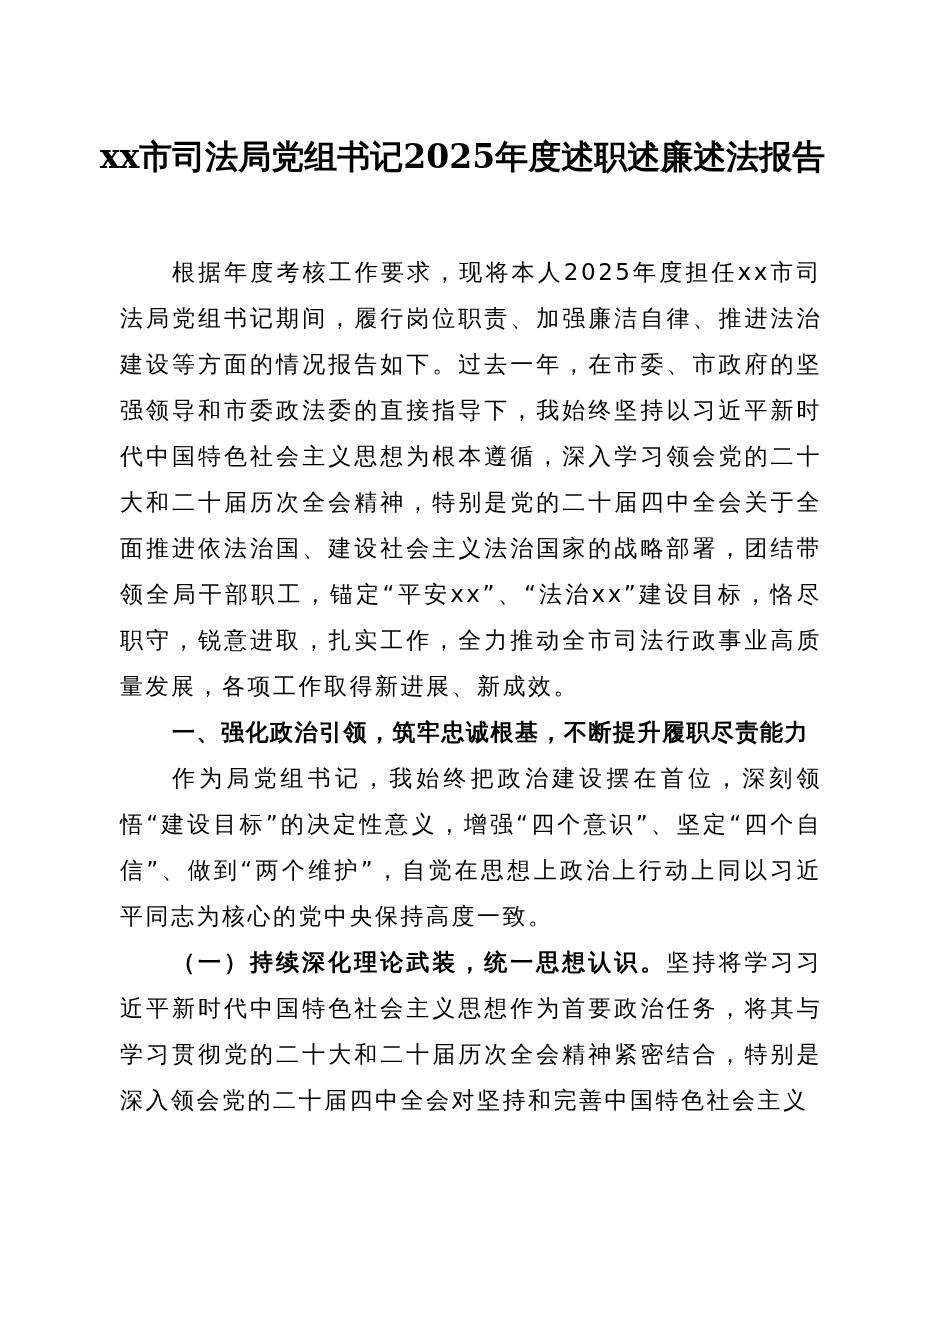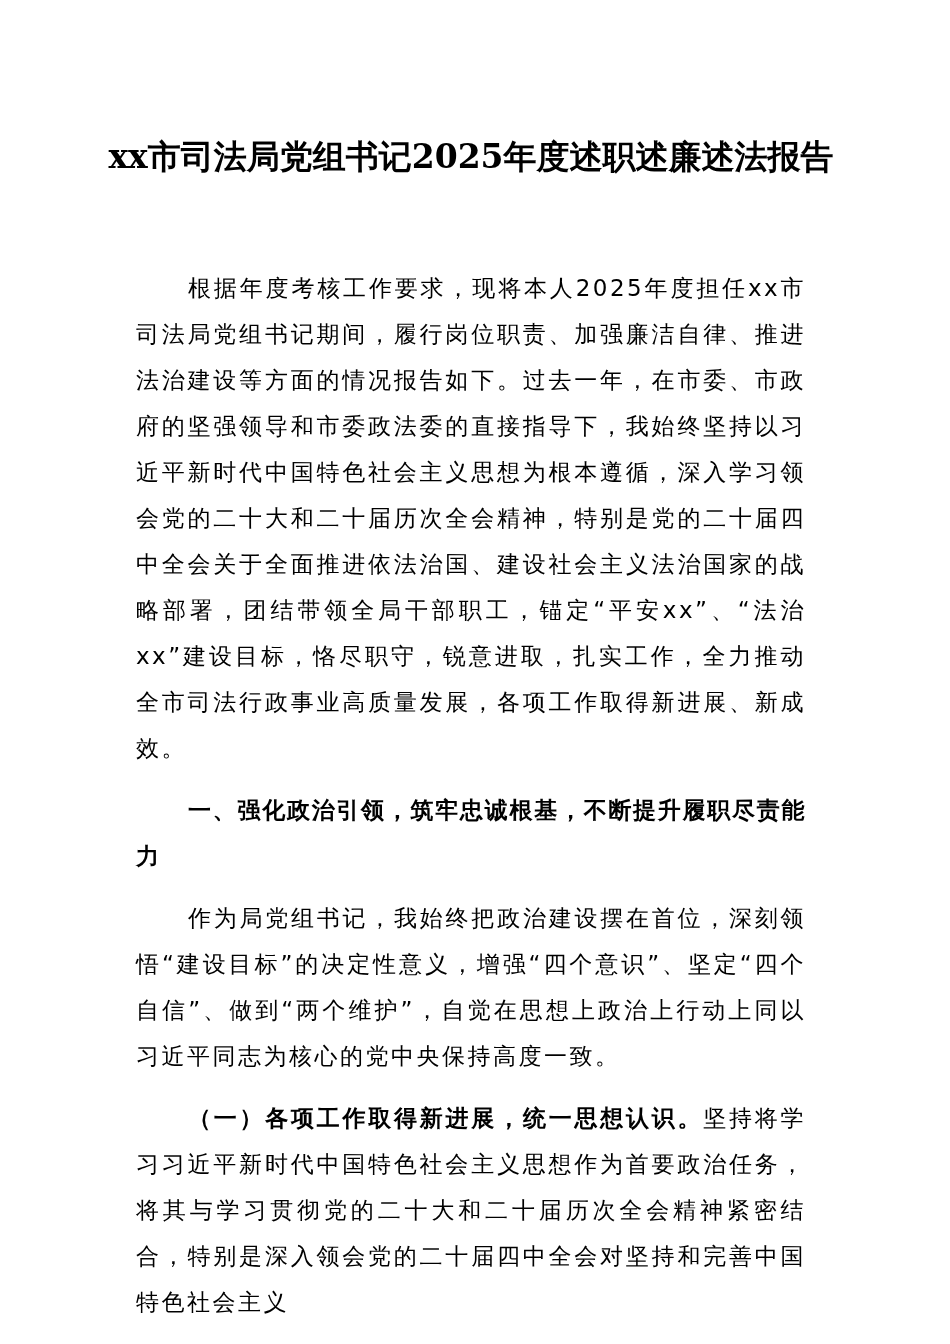--- a/index.html
+++ b/index.html
@@ -1,38 +1,38 @@
 <!DOCTYPE html>
 <html><head>
 <meta charset="utf-8">
 <style>
   html, body { margin: 0; padding: 0; background: #ffffff; }
   body { width: 950px; height: 1344px; position: relative; overflow: hidden; }
   .page { position: absolute; left: 120px; top: 0; width: 702px; color: #000; }
   .title {
     font-family: "DejaVu Serif", "Liberation Serif", serif;
     font-weight: bold; font-size: 33px; line-height: 46px;
-    text-align: center; margin: 0; position: absolute; top: 134px; left: -20px; width: 742px;
+    margin: 0; position: absolute; top: 134px; left: -20px; width: 742px;
     letter-spacing: 0px;
   }
   .body-text {
     position: absolute; top: 249px; left: 0; width: 702px;
     font-family: "DejaVu Sans", "Liberation Sans", sans-serif;
     font-size: 23px; line-height: 46px; letter-spacing: 2.5px;
     text-align: justify;
   }
-  .para { margin: 16px; text-indent: 52px; }
+  .para { margin: 0; text-indent: 52px; }
   .heading { font-weight: bold; letter-spacing: 1.5px; }
   .sub-lead { font-weight: bold; }
 </style>
 </head>
 <body>
 
 <div class="page">
   <h1 class="title">xx市司法局党组书记2025年度述职述廉述法报告</h1>
 
   <div class="body-text">
     <p class="para">根据年度考核工作要求，现将本人2025年度担任xx市司法局党组书记期间，履行岗位职责、加强廉洁自律、推进法治建设等方面的情况报告如下。过去一年，在市委、市政府的坚强领导和市委政法委的直接指导下，我始终坚持以习近平新时代中国特色社会主义思想为根本遵循，深入学习领会党的二十大和二十届历次全会精神，特别是党的二十届四中全会关于全面推进依法治国、建设社会主义法治国家的战略部署，团结带领全局干部职工，锚定“平安xx”、“法治xx”建设目标，恪尽职守，锐意进取，扎实工作，全力推动全市司法行政事业高质量发展，各项工作取得新进展、新成效。</p>
     <p class="para heading">一、强化政治引领，筑牢忠诚根基，不断提升履职尽责能力</p>
     <p class="para">作为局党组书记，我始终把政治建设摆在首位，深刻领悟“建设目标”的决定性意义，增强“四个意识”、坚定“四个自信”、做到“两个维护”，自觉在思想上政治上行动上同以习近平同志为核心的党中央保持高度一致。</p>
-    <p class="para"><span class="sub-lead">（一）各项工作取得新进展，统一思想认识。</span><span>坚持将学习习近平新时代中国特色社会主义思想作为首要政治任务，将其与学习贯彻党的二十大和二十届历次全会精神紧密结合，特别是深入领会党的二十届四中全会对坚持和完善中国特色社会主义</span></p>
+    <p class="para"><span class="sub-lead">（一）持续深化理论武装，统一思想认识。</span><span>坚持将学习习近平新时代中国特色社会主义思想作为首要政治任务，将其与学习贯彻党的二十大和二十届历次全会精神紧密结合，特别是深入领会党的二十届四中全会对坚持和完善中国特色社会主义</span></p>
   </div>
 </div>
 
 </body></html>

